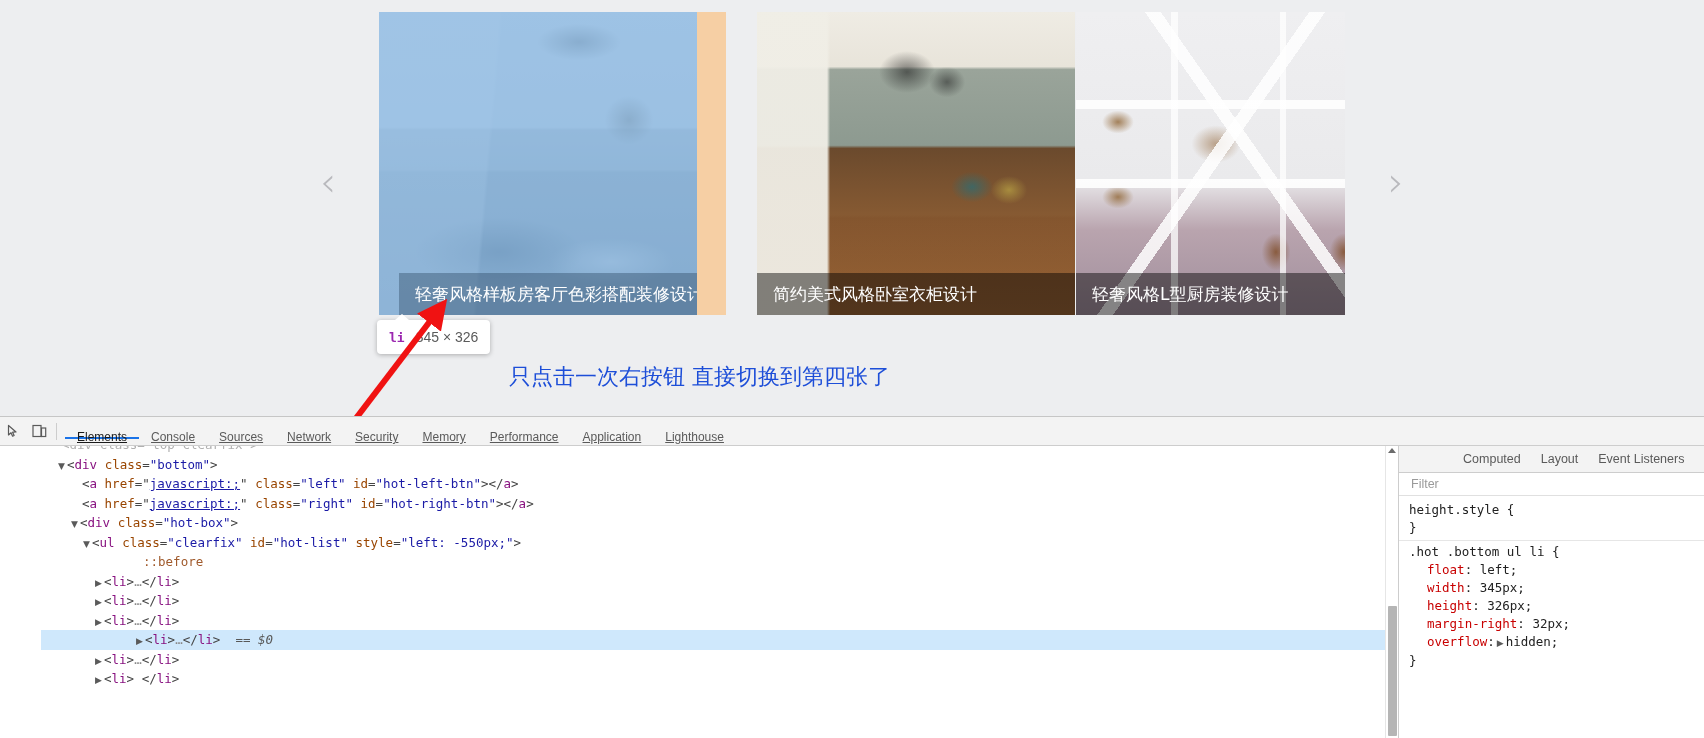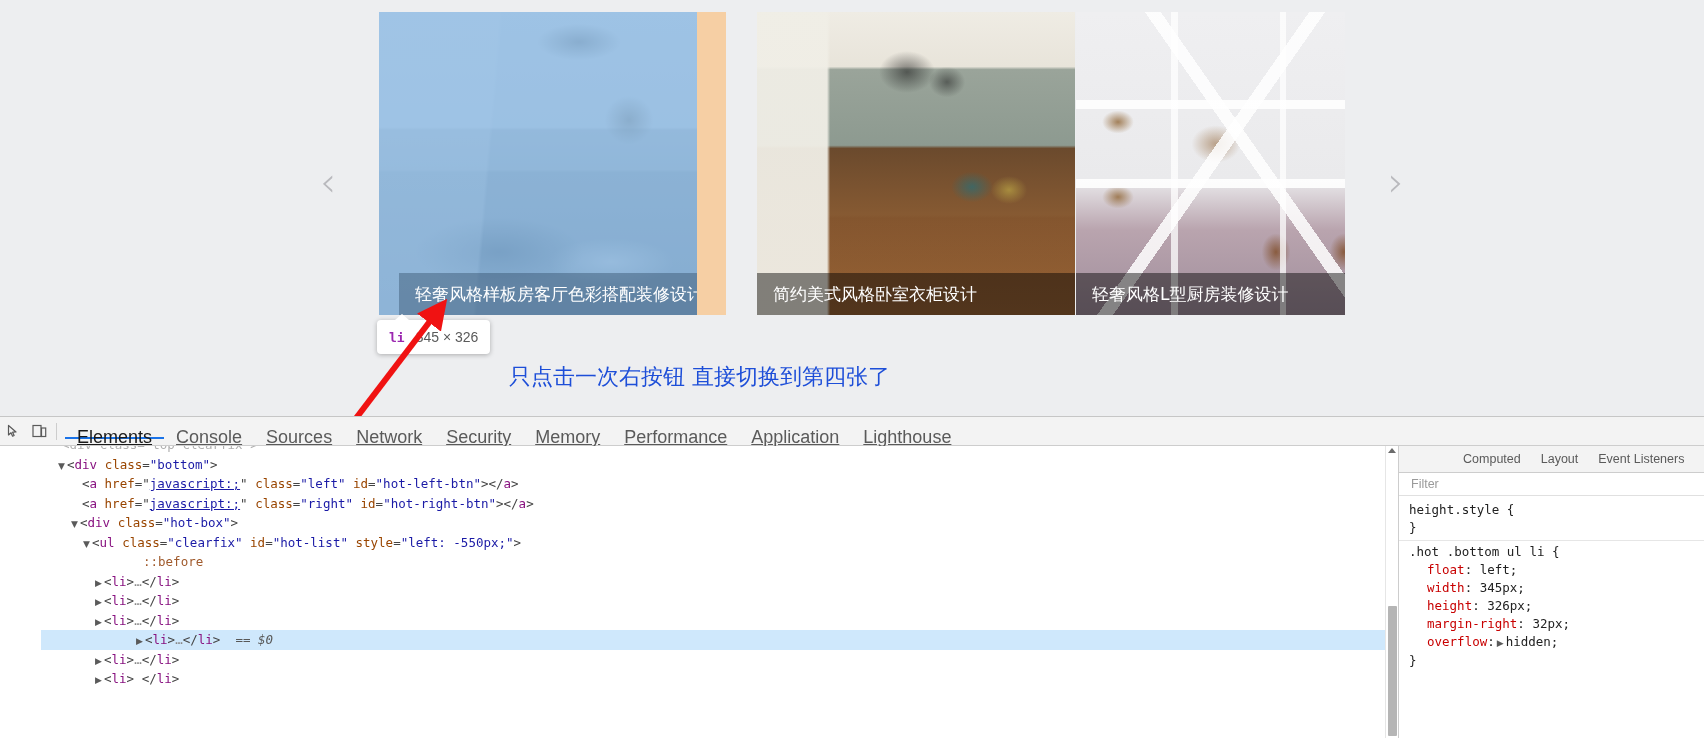--- a/index.html
+++ b/index.html
@@ -203,21 +203,21 @@
   }
   .dt-sep {
     width:1px; height:17px;
     background:#cdcdcd;
     margin:0 8px 0 4px;
   }
   .dt-tab {
     padding:0 12px;
     height:16px;
     line-height:29px;
-    font-size:18px;
+    font-size:12px;
     color:#5a5a5a;
     cursor:pointer;
     font-family:"Liberation Sans", sans-serif;
     white-space:nowrap;
     text-decoration:underline;
   }
   .dt-tab.active {
     color:#1a1a1a;
     box-shadow:inset 0 -2px 0 #1a73e8;
   }

